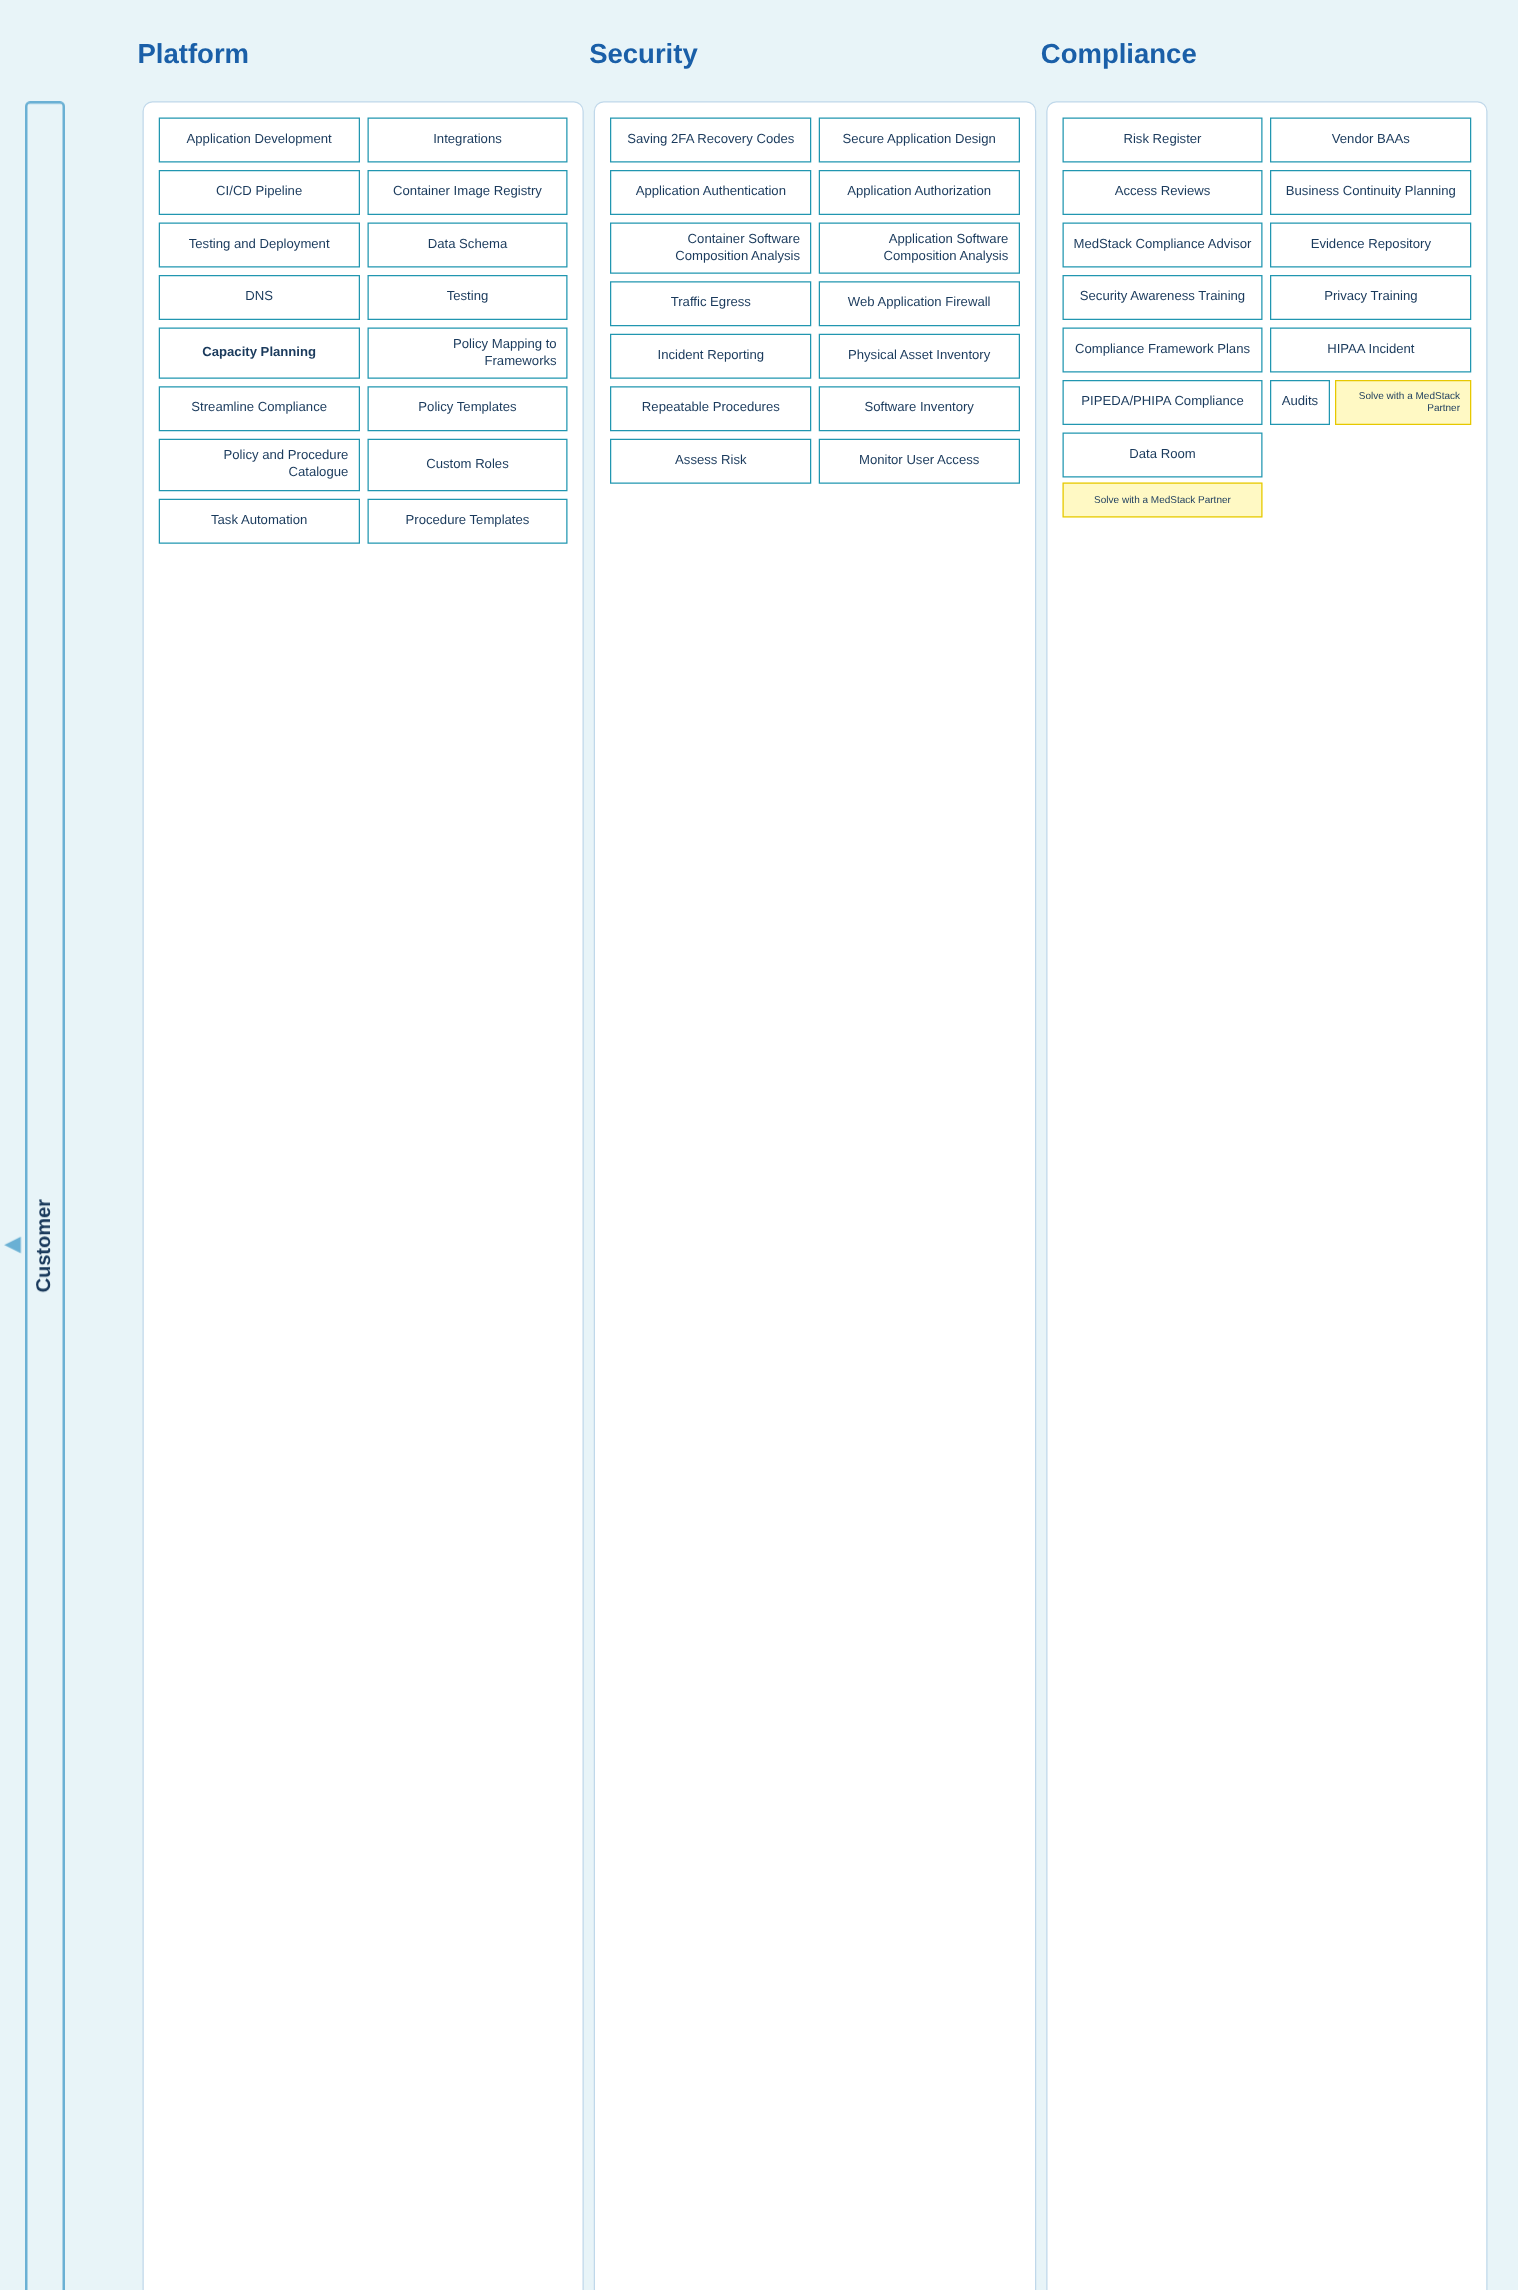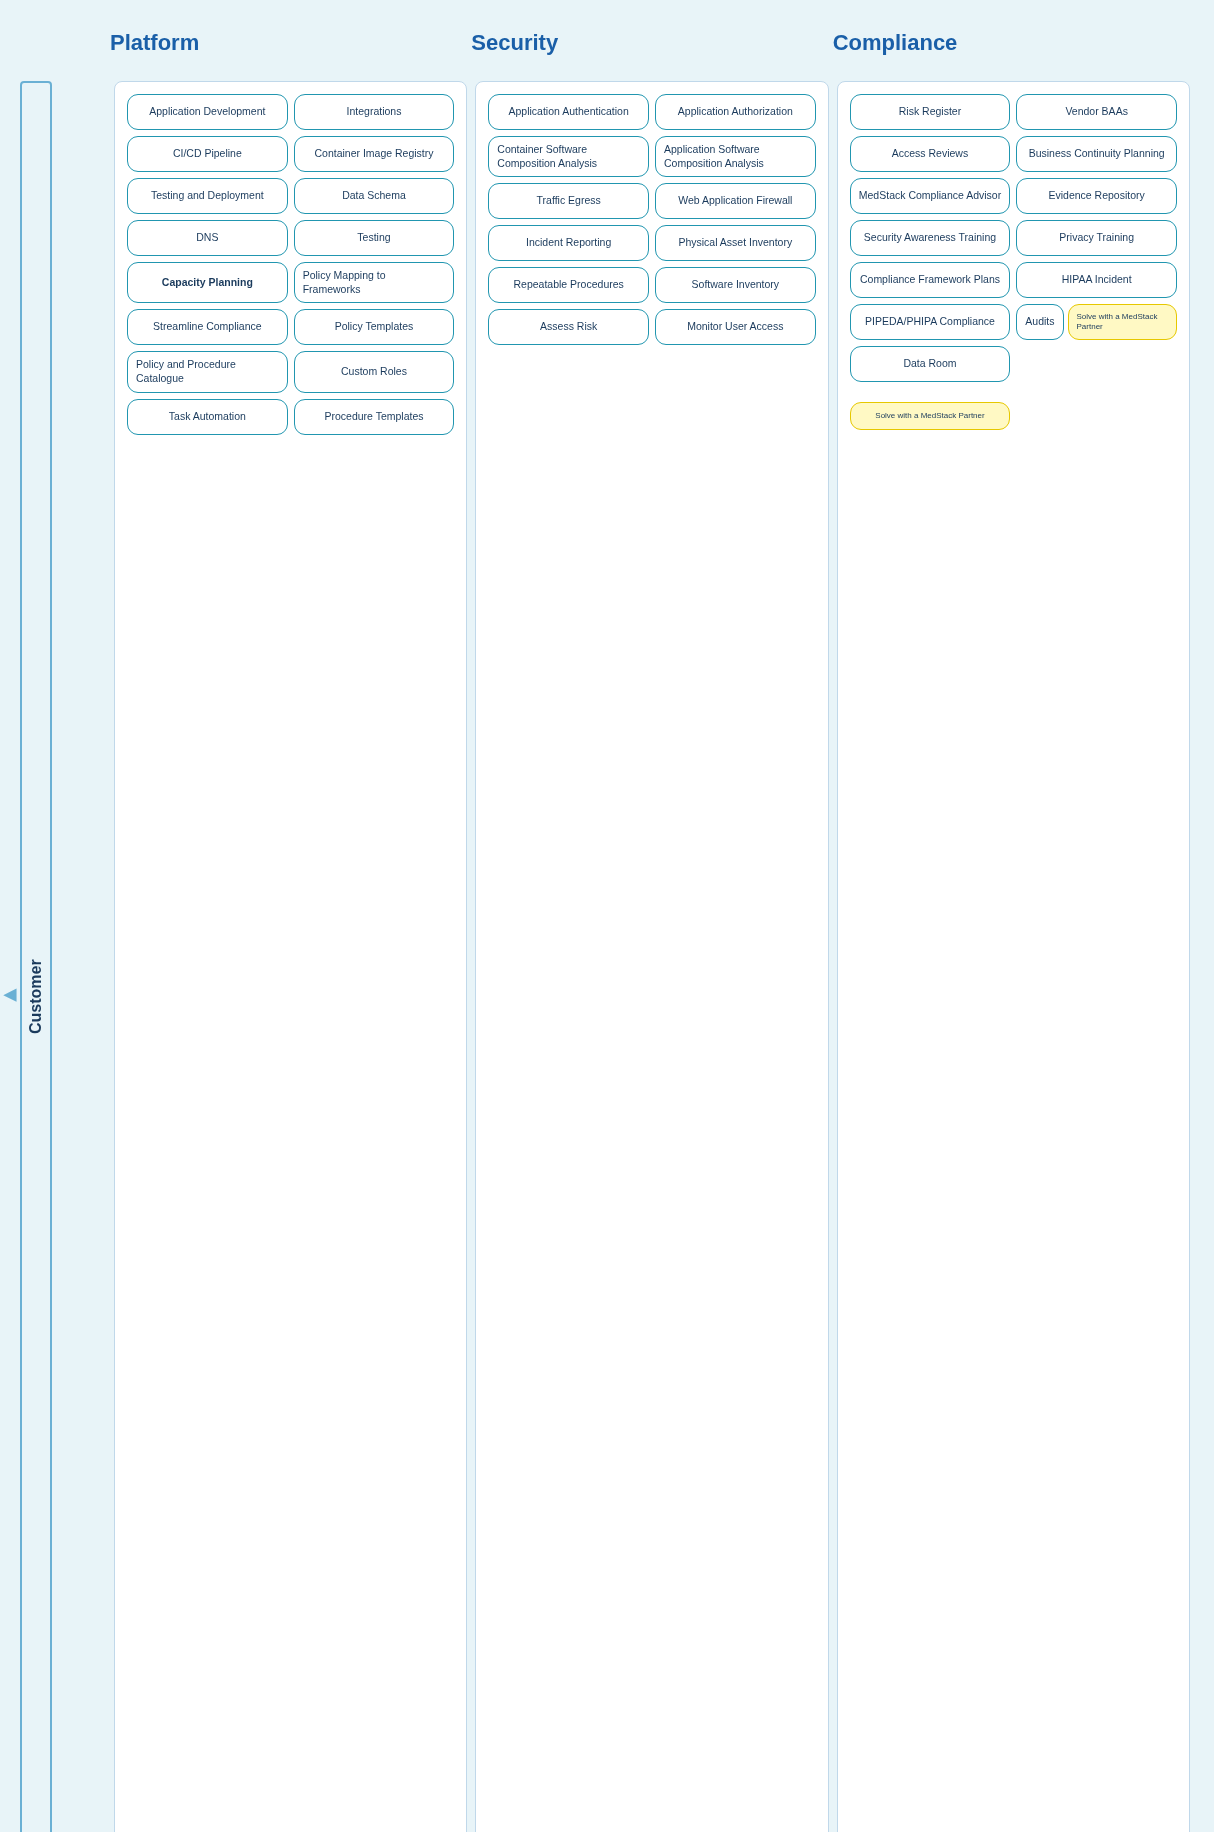--- a/index.html
+++ b/index.html
@@ -97,23 +97,23 @@
     .section-content.compliance { border: 1px solid #c0d8ea; }
 
     .card-row {
       display: grid;
       grid-template-columns: 1fr 1fr;
       gap: 6px;
     }
 
     .card {
       border: 1.5px solid #2196b0;
-      border-radius: 11px;
+      border-radius: 0;
       padding: 6px 8px;
-      text-align: left;
+      text-align: right;
       font-size: 10.5px;
       line-height: 1.3;
       color: #1a3a5c;
       background: white;
       min-height: 36px;
       display: flex;
       align-items: center;
       justify-content: center;
     }
 
@@ -176,20 +176,24 @@
         <div class="card">Custom Roles</div>
       </div>
       <div class="card-row">
         <div class="card">Task Automation</div>
         <div class="card">Procedure Templates</div>
       </div>
     </div>
 
     <div class="section-content security">
       <div class="card-row">
+        <div class="card">Saving 2FA Recovery Codes</div>
+        <div class="card">Secure Application Design</div>
+      </div>
+      <div class="card-row">
         <div class="card">Application Authentication</div>
         <div class="card">Application Authorization</div>
       </div>
       <div class="card-row">
         <div class="card">Container Software Composition Analysis</div>
         <div class="card">Application Software Composition Analysis</div>
       </div>
       <div class="card-row">
         <div class="card">Traffic Egress</div>
         <div class="card">Web Application Firewall</div>
@@ -230,21 +234,21 @@
         <div class="card">HIPAA Incident</div>
       </div>
       <div class="card-row">
         <div class="card">PIPEDA/PHIPA Compliance</div>
         <div style="display:flex; flex-direction:row; gap:4px;">
           <div class="card">Audits</div>
           <div class="card highlight">Solve with a MedStack Partner</div>
         </div>
       </div>
       <div class="card-row">
-        <div style="display:flex; flex-direction:column; gap:20px;">
+        <div style="display:flex; flex-direction:column; gap:4px;">
           <div class="card">Data Room</div>
           <div class="card highlight">Solve with a MedStack Partner</div>
         </div>
         <div></div>
       </div>
     </div>
   </div>
 
 </div>
 

